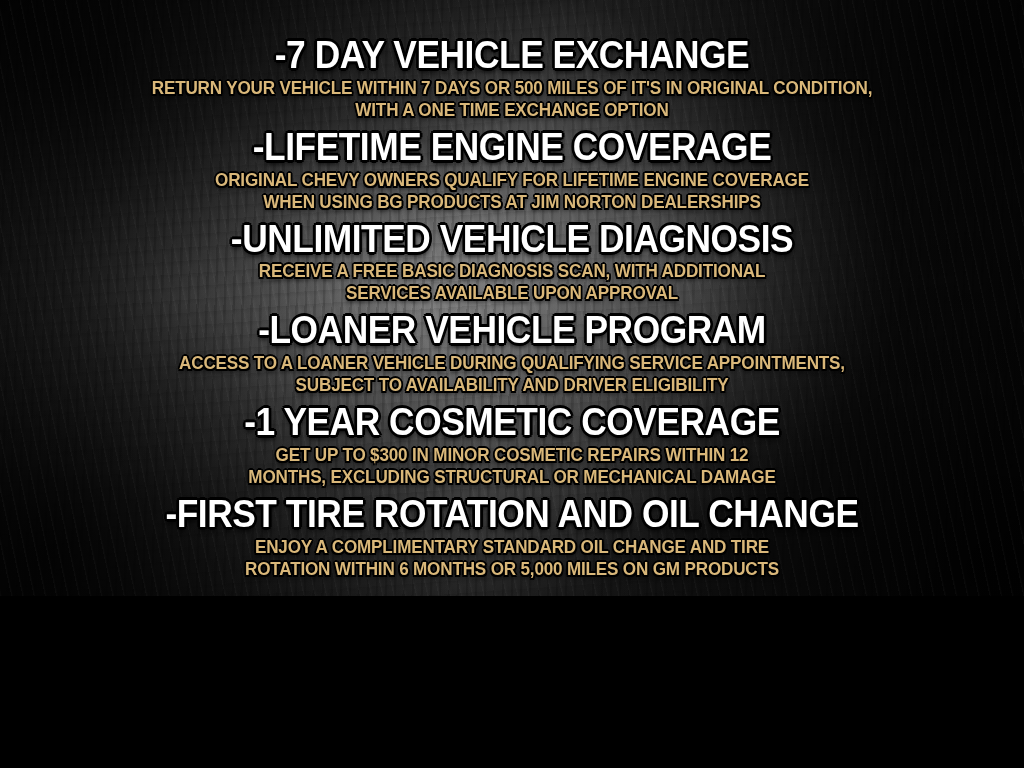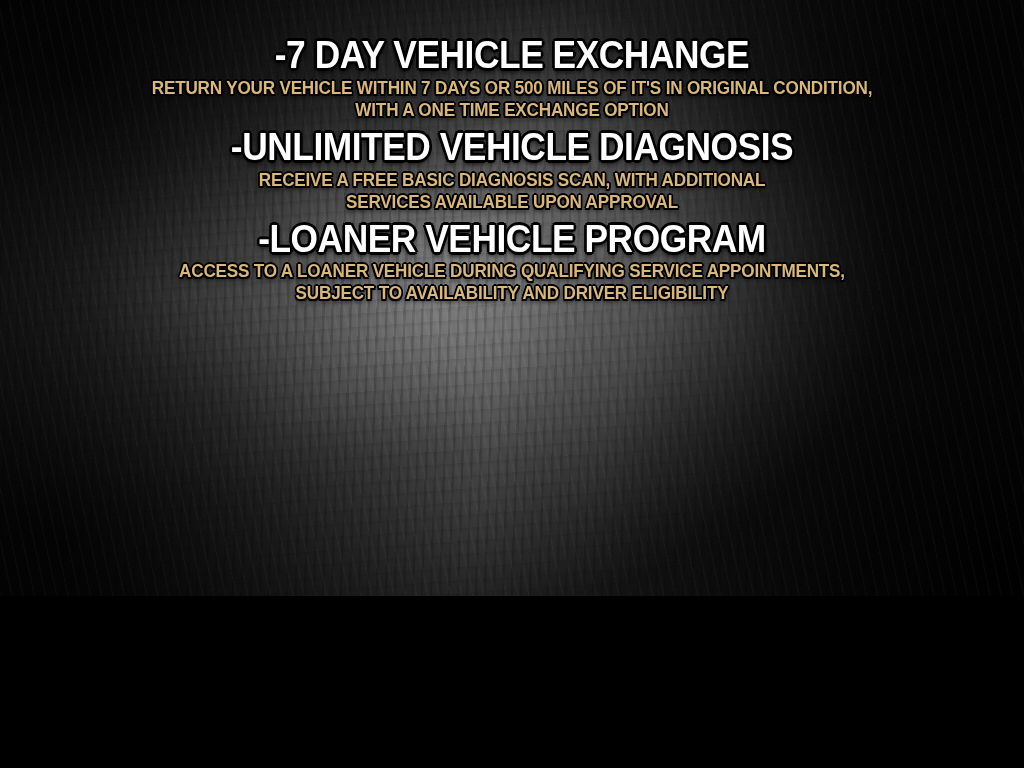--- a/index.html
+++ b/index.html
@@ -107,33 +107,54 @@
   <div class="content">
 
     <div class="block">
       <div class="headline">-7 DAY VEHICLE EXCHANGE</div>
       <div class="sub">
         <span class="line">RETURN YOUR VEHICLE WITHIN 7 DAYS OR 500 MILES OF IT'S IN ORIGINAL CONDITION,</span>
         <span class="line">WITH A ONE TIME EXCHANGE OPTION</span>
       </div>
     </div>
 
+    <div class="block">
+      <div class="headline">-LIFETIME ENGINE COVERAGE</div>
+      <div class="sub">
+        <span class="line">ORIGINAL CHEVY OWNERS QUALIFY FOR LIFETIME ENGINE COVERAGE</span>
+        <span class="line">WHEN USING BG PRODUCTS AT JIM NORTON DEALERSHIPS</span>
+      </div>
+    </div>
 
     <div class="block">
       <div class="headline">-UNLIMITED VEHICLE DIAGNOSIS</div>
       <div class="sub">
         <span class="line">RECEIVE A FREE BASIC DIAGNOSIS SCAN, WITH ADDITIONAL</span>
         <span class="line">SERVICES AVAILABLE UPON APPROVAL</span>
       </div>
     </div>
 
     <div class="block">
       <div class="headline">-LOANER VEHICLE PROGRAM</div>
       <div class="sub">
         <span class="line">ACCESS TO A LOANER VEHICLE DURING QUALIFYING SERVICE APPOINTMENTS,</span>
         <span class="line">SUBJECT TO AVAILABILITY AND DRIVER ELIGIBILITY</span>
       </div>
     </div>
 
+    <div class="block">
+      <div class="headline">-1 YEAR COSMETIC COVERAGE</div>
+      <div class="sub">
+        <span class="line">GET UP TO $300 IN MINOR COSMETIC REPAIRS WITHIN 12</span>
+        <span class="line">MONTHS, EXCLUDING STRUCTURAL OR MECHANICAL DAMAGE</span>
+      </div>
+    </div>
 
+    <div class="block">
+      <div class="headline">-FIRST TIRE ROTATION AND OIL CHANGE</div>
+      <div class="sub">
+        <span class="line">ENJOY A COMPLIMENTARY STANDARD OIL CHANGE AND TIRE</span>
+        <span class="line">ROTATION WITHIN 6 MONTHS OR 5,000 MILES ON GM PRODUCTS</span>
+      </div>
+    </div>
 
   </div>
 </div>
 
 </body></html>

